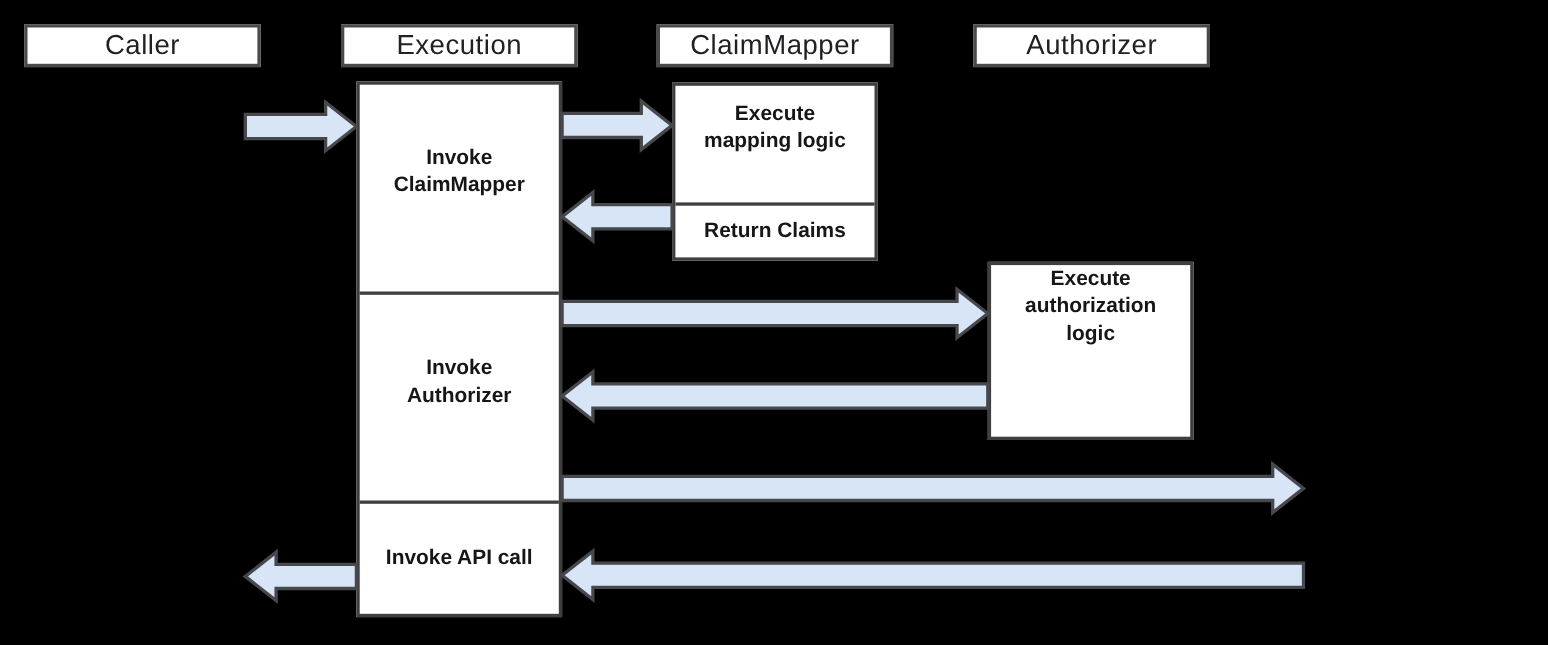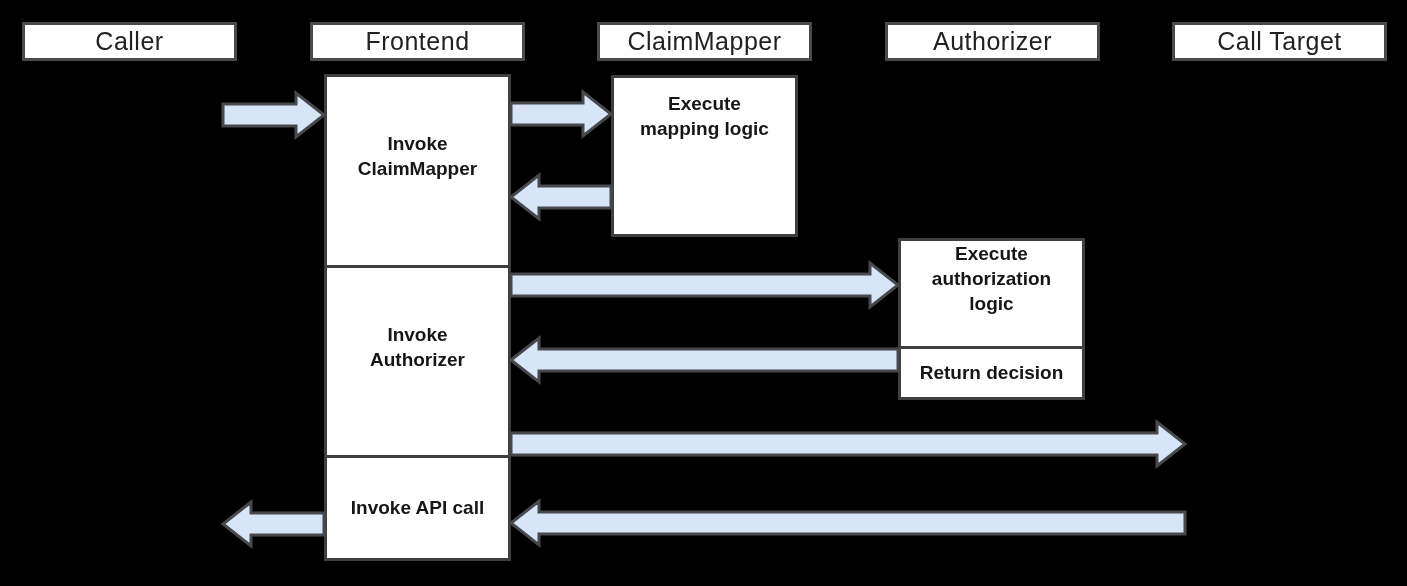--- a/index.html
+++ b/index.html
@@ -31,51 +31,48 @@
 </style>
 </head>
 <body>
 
 <div class="stage">
 
   <div class="hdr" style="left:22px">
       <span>Caller</span>
     </div>
   <div class="hdr" style="left:310px">
-      <span>Frontend</span>
+      <span>Execution</span>
     </div>
   <div class="hdr" style="left:597px">
       <span>ClaimMapper</span>
     </div>
   <div class="hdr" style="left:885px">
       <span>Authorizer</span>
-    </div>
-  <div class="hdr" style="left:1172px">
-      <span>Call Target</span>
     </div>
 
 
   <div class="box" style="left:324px;top:74px;height:481px">
     <div class="cell" style="flex:0 0 160px">Invoke
 ClaimMapper</div>
     <div class="cell" style="flex:0 0 159px">Invoke
 Authorizer</div>
     <div class="cell">Invoke API call</div>
   </div>
 
   <div class="box" style="left:611px;top:75px;height:156px">
     <div class="cell" style="flex:0 0 78px">Execute
 mapping logic</div>
+    <div class="cell">Return Claims</div>
   </div>
 
   <div class="box" style="left:898px;top:238px;height:156px">
     <div class="cell" style="flex:0 0 77px">Execute
 authorization
 logic</div>
-    <div class="cell">Return decision</div>
   </div>
 
 
   <svg class="arrows" width="1407" height="586">
       <polygon points="223,104 296,104 296,93 324,115 296,137 296,126 223,126" fill="#d7e5f6" stroke="#46484c" stroke-width="3"></polygon>
       <polygon points="511,103 583,103 583,92 611,114 583,136 583,125 511,125" fill="#d7e5f6" stroke="#46484c" stroke-width="3"></polygon>
       <polygon points="611,186 539,186 539,175 511,197 539,219 539,208 611,208" fill="#d7e5f6" stroke="#46484c" stroke-width="3"></polygon>
       <polygon points="511,274 870,274 870,263 898,285 870,307 870,296 511,296" fill="#d7e5f6" stroke="#46484c" stroke-width="3"></polygon>
       <polygon points="898,349 539,349 539,338 511,360 539,382 539,371 898,371" fill="#d7e5f6" stroke="#46484c" stroke-width="3"></polygon>
       <polygon points="511,433 1157,433 1157,422 1185,444 1157,466 1157,455 511,455" fill="#d7e5f6" stroke="#46484c" stroke-width="3"></polygon>

